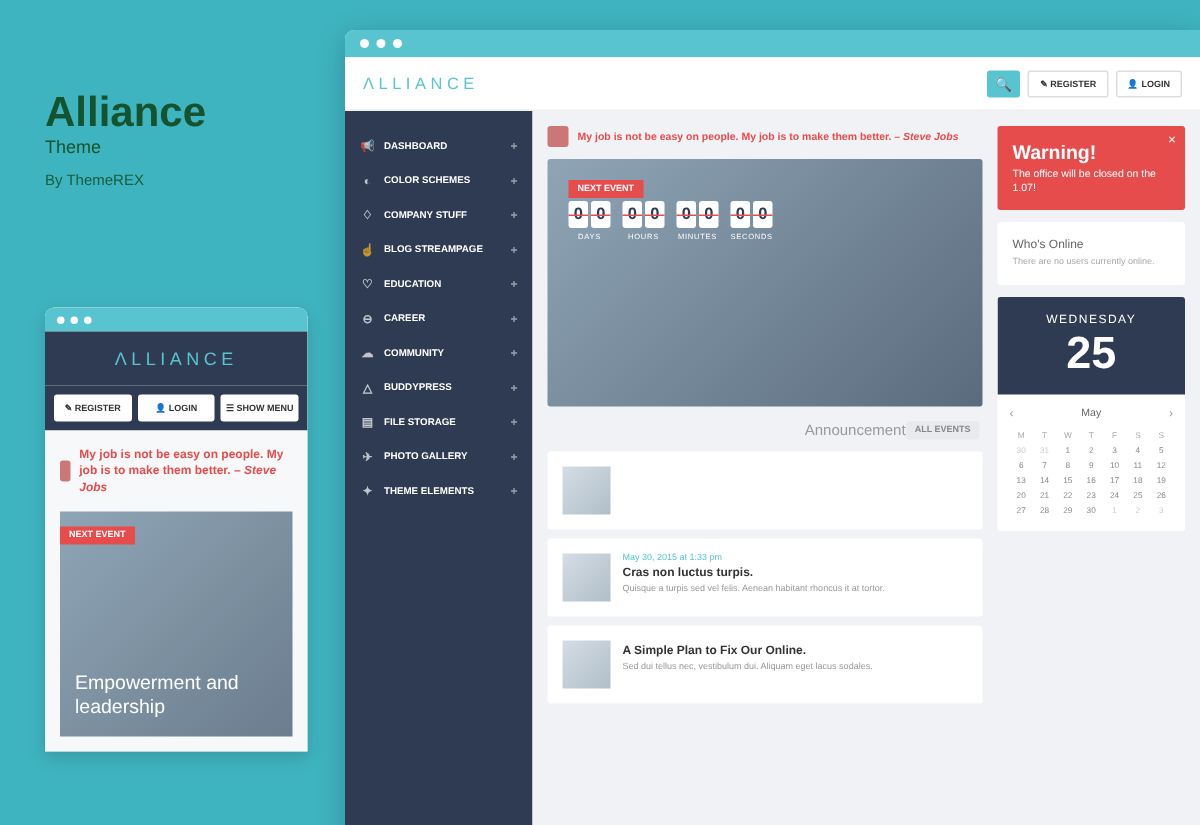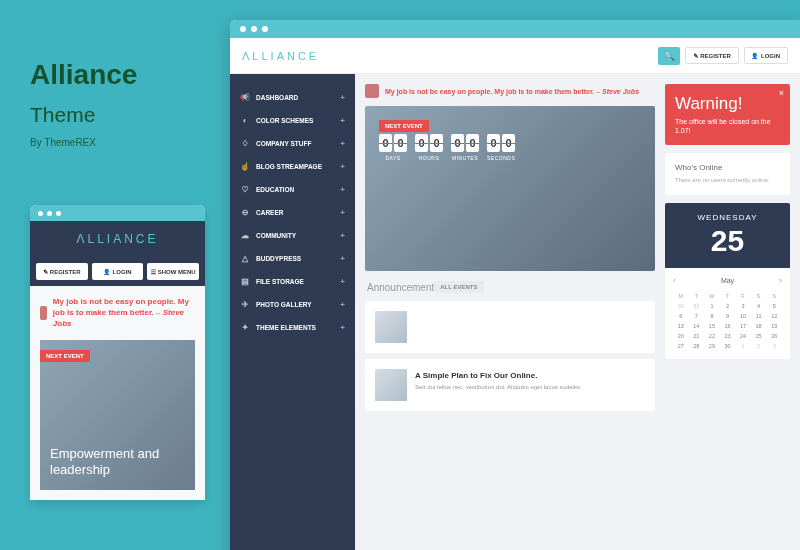--- a/index.html
+++ b/index.html
@@ -1,19 +1,19 @@
 <!DOCTYPE html>
 <html><head>
 <meta charset="utf-8">
 <style>
 *{margin:0;padding:0;box-sizing:border-box;font-family:Arial,Helvetica,sans-serif}
 body{background:#3fb4c1;width:800px;height:550px;overflow:hidden;position:relative}
 .promo{position:absolute;left:30px;top:60px;color:#14532d}
 .promo h1{font-size:28px;font-weight:700;line-height:1.1}
-.promo .sub{font-size:21px;font-weight:300;margin-top:12px}
+.promo .sub{font-size:12px;font-weight:300;margin-top:0}
 .promo .by{font-size:10px;margin-top:10px;opacity:.9}
 .mobile{position:absolute;left:30px;top:205px;width:175px;background:#fff;border-radius:6px 6px 0 0;overflow:hidden;box-shadow:0 4px 12px rgba(0,0,0,.15)}
 .mobile .tbar{height:16px;background:#57c4cf;display:flex;align-items:center;padding-left:8px;gap:4px}
 .mobile .tbar span{width:5px;height:5px;border-radius:50%;background:#fff}
 .mobile .mhead{background:#2f3b52;height:36px;display:flex;align-items:center;justify-content:center}
 .mobile .logo{color:#57c4cf;font-size:12px;letter-spacing:3px;font-weight:300}
 .mobile .mbtns{display:flex;gap:4px;padding:6px;background:#2f3b52}
 .mobile .mbtn{flex:1;background:#fff;border-radius:2px;font-size:6px;font-weight:700;padding:5px 0;text-align:center;color:#333}
 .mobile .mcontent{padding:10px;background:#f7f8fa}
 .mobile .quote{font-size:8px;color:#e74c4c;font-weight:700;line-height:1.4}
@@ -42,32 +42,32 @@
 .qrow .av{width:14px;height:14px;background:#c77;border-radius:2px}
 .hero2{background:linear-gradient(135deg,#8fa5b5,#5a6b7d);height:165px;position:relative;padding:14px;border-radius:2px;margin-bottom:10px}
 .hero2 .tag{position:absolute;top:14px;left:14px;background:#e74c4c;color:#fff;font-size:6px;font-weight:700;padding:3px 6px}
 .hero2 .ht{color:#fff;font-size:16px;font-weight:700;margin-top:30px;line-height:1.2}
 .countdown{display:flex;gap:8px;margin-top:14px}
 .cgroup{text-align:center}
 .cdigits{display:flex;gap:2px}
 .cdigit{width:13px;height:18px;background:#fff;border-radius:2px;display:flex;align-items:center;justify-content:center;font-size:11px;font-weight:700;color:#2f3b52;position:relative}
 .cdigit::after{content:"";position:absolute;left:0;right:0;top:50%;height:1px;background:#e74c4c}
 .clab{color:#fff;font-size:5px;margin-top:3px;letter-spacing:.5px}
-.annhead{display:flex;justify-content:flex-start;align-items:center;margin-bottom:8px;padding:0 2px}
+.annhead{display:flex;justify-content:flex-end;align-items:center;margin-bottom:8px;padding:0 2px}
 .annhead .t{color:#999;font-size:10px}
 .annhead .btn{background:#e8eaed;color:#888;font-size:6px;padding:3px 6px;border-radius:2px;font-weight:700}
 .anncard{background:#fff;padding:10px;border-radius:2px;margin-bottom:6px}
 .anncard .row{display:flex;gap:8px}
 .anncard .thumb{width:32px;height:32px;background:linear-gradient(135deg,#d5dde5,#b0bec8);flex-shrink:0}
 .anncard .date{color:#57c4cf;font-size:6px;margin-bottom:2px}
 .anncard .atitle{font-size:8px;font-weight:700;color:#333;margin-bottom:3px}
 .anncard .desc{font-size:6px;color:#999;line-height:1.4}
 .warn{background:#e74c4c;color:#fff;padding:10px;border-radius:2px;position:relative;margin-bottom:8px}
 .warn .close{position:absolute;right:6px;top:4px;font-size:9px}
-.warn .wt{font-size:17px;font-weight:400;margin-bottom:3px}
+.warn .wt{font-size:13px;font-weight:700;margin-bottom:3px}
 .warn .wd{font-size:7px;line-height:1.3}
 .who{background:#fff;padding:10px;border-radius:2px;margin-bottom:8px}
 .who .wt{font-size:8px;font-weight:400;color:#666;margin-bottom:4px}
 .who .wd{font-size:6px;color:#aaa;line-height:1.4}
 .cal{background:#fff;border-radius:2px;overflow:hidden}
 .cal .chead{background:#2f3b52;color:#fff;text-align:center;padding:10px}
 .cal .cday{font-size:8px;letter-spacing:1px;margin-bottom:2px}
 .cal .cdate{font-size:30px;font-weight:700}
 .cal .cbody{padding:8px}
 .cal .cmonth{display:flex;justify-content:space-between;align-items:center;font-size:7px;color:#666;margin-bottom:6px}
@@ -230,20 +230,30 @@
         <div id="annlist">
             <div class="anncard">
               <div class="row">
                 <div class="thumb"></div>
               </div>
             </div>
             <div class="anncard">
               <div class="row">
                 <div class="thumb"></div>
                 <div>
+                  <div class="date">May 30, 2015 at 1:33 pm</div>
+                  <div class="atitle">Cras non luctus turpis.</div>
+                  <div class="desc">Quisque a turpis sed vel felis. Aenean habitant rhoncus it at tortor.</div>
+                </div>
+              </div>
+            </div>
+            <div class="anncard">
+              <div class="row">
+                <div class="thumb"></div>
+                <div>
                   <div class="date"></div>
                   <div class="atitle">A Simple Plan to Fix Our Online.</div>
                   <div class="desc">Sed dui tellus nec, vestibulum dui. Aliquam eget lacus sodales.</div>
                 </div>
               </div>
             </div>
           </div>
       </div>
       <div class="col2">
         <div class="warn">

